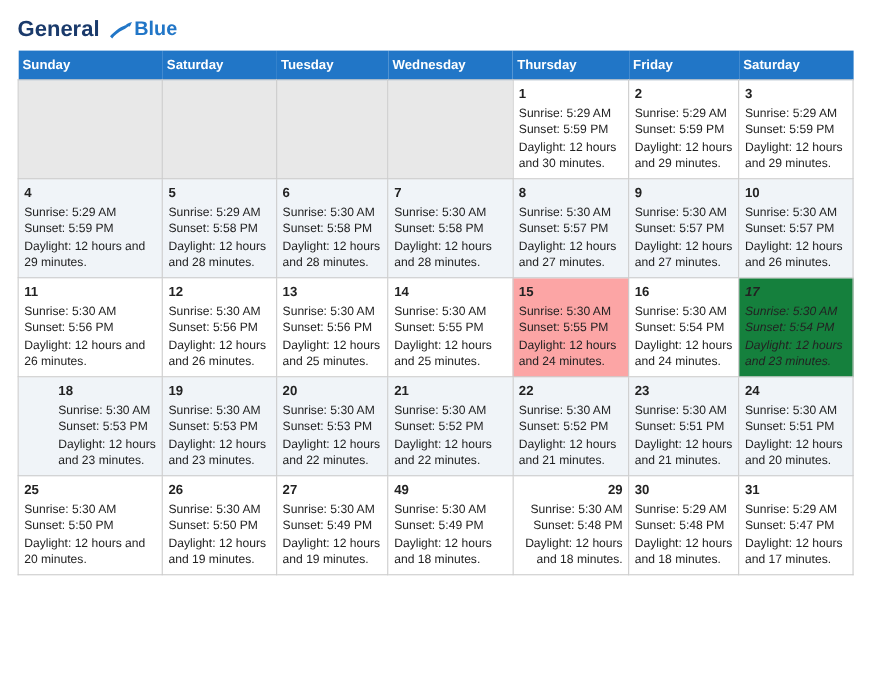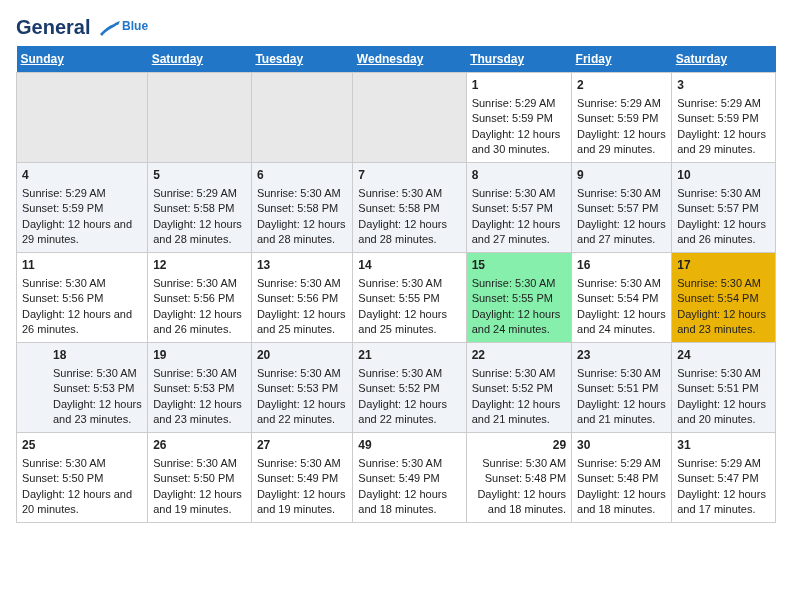--- a/index.html
+++ b/index.html
@@ -37,21 +37,20 @@
       border-collapse: collapse;
       font-size: 11px;
     }
     thead tr th {
       background: #2176c7;
       color: #fff;
       padding: 6px 4px;
       text-align: left;
       font-size: 12px;
       font-weight: bold;
-      text-decoration: underline;
     }
     tbody tr td {
       border: 1px solid #ccc;
       vertical-align: top;
       padding: 4px 5px;
       min-height: 80px;
       height: 90px;
       color: #222;
       line-height: 1.4;
     }
@@ -78,21 +77,21 @@
   <div class="logo">
     <div>
       <div style="display:flex;align-items:center;">
         <div style="font-size:20px;font-weight:bold;color:#1a3a6b;line-height:1.1;">
           <span style="color:#1a3a6b;">General</span>
           <svg style="display:inline;vertical-align:middle;margin-left:2px;" width="22" height="18" viewBox="0 0 22 18">
             <path d="M2 14 C6 10 10 6 16 4 C18 3.5 21 3 21 3 C21 3 18 6 14 8 C10 10 6 13 4 16 Z" fill="#2176c7"></path>
             <path d="M16 4 C18 2 22 1 22 1 L20 5 Z" fill="#2176c7"></path>
           </svg>
         </div>
-        <div style="font-size:12px;font-weight:bold;color:#2176c7;margin-left:2px;line-height:1.1;">Blue</div>
+        <div style="font-size:18px;font-weight:bold;color:#2176c7;margin-left:2px;line-height:1.1;">Blue</div>
       </div>
     </div>
   </div>
   <div class="title-block">
     <div class="main-title"></div>
     <div class="subtitle"></div>
   </div>
 </div>
 
 <table>
@@ -194,33 +193,33 @@
           <div>Sunrise: 5:30 AM</div>
           <div>Sunset: 5:56 PM</div>
           <div>Daylight: 12 hours and 25 minutes.</div>
         </td>
         <td style="background: rgb(255, 255, 255);">
           <span class="day-number">14</span>
           <div>Sunrise: 5:30 AM</div>
           <div>Sunset: 5:55 PM</div>
           <div>Daylight: 12 hours and 25 minutes.</div>
         </td>
-        <td style="background: #86efac;">
+        <td style="background: #fca5a5;">
           <span class="day-number">15</span>
           <div>Sunrise: 5:30 AM</div>
           <div>Sunset: 5:55 PM</div>
           <div>Daylight: 12 hours and 24 minutes.</div>
         </td>
         <td style="background: rgb(255, 255, 255);">
           <span class="day-number">16</span>
           <div>Sunrise: 5:30 AM</div>
           <div>Sunset: 5:54 PM</div>
           <div>Daylight: 12 hours and 24 minutes.</div>
         </td>
-        <td style="background: #eab308;">
+        <td style="background: #15803d; font-style: italic;">
           <span class="day-number">17</span>
           <div>Sunrise: 5:30 AM</div>
           <div>Sunset: 5:54 PM</div>
           <div>Daylight: 12 hours and 23 minutes.</div>
         </td>
       </tr>
       <tr>
         <td style="background: rgb(240, 244, 248); padding-left: 36px;">
           <span class="day-number">18</span>
           <div>Sunrise: 5:30 AM</div>

